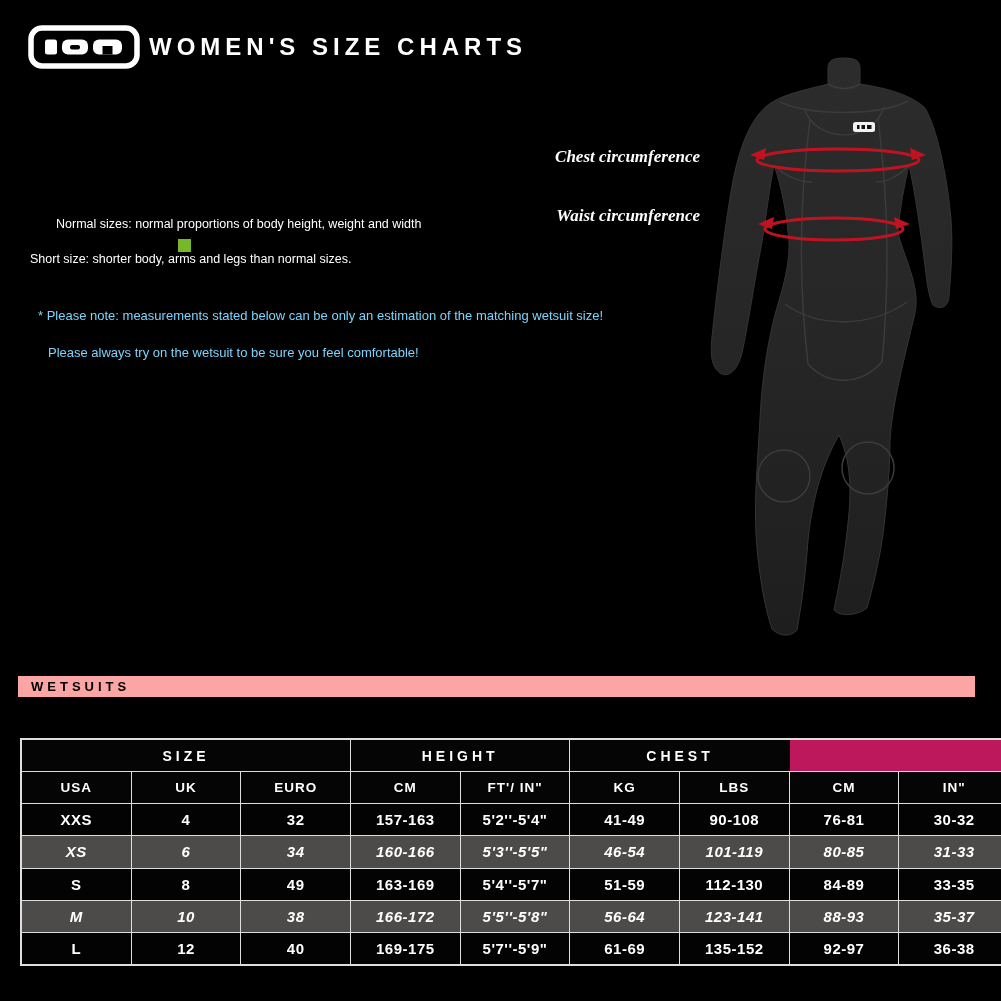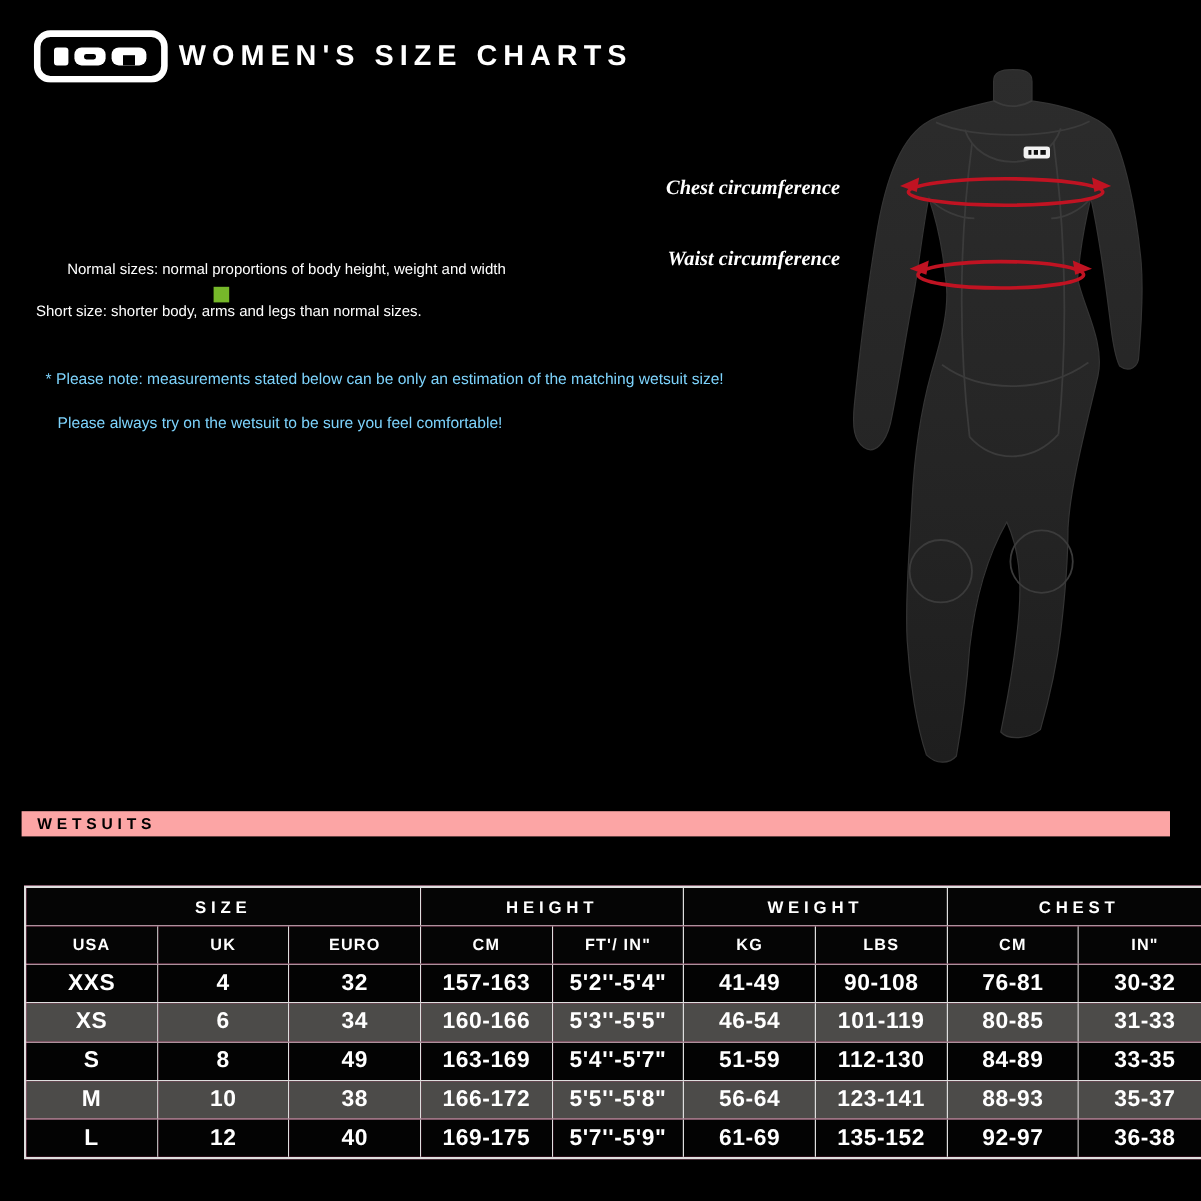--- a/index.html
+++ b/index.html
@@ -66,23 +66,23 @@
   .t-row { display: grid; grid-template-columns: repeat(9, 1fr); }
   .t-row:not(:last-child) { border-bottom: 1px solid #dedede; }
   .t-cell {
     display: flex; align-items: center; justify-content: center;
     color: #fff; font-weight: 700; box-sizing: border-box;
     overflow: hidden; white-space: nowrap;
   }
   .t-cell:not(:last-child) { border-right: 1px solid #dedede; }
   .t-head-row .t-cell { height: 31px; font-size: 14px; letter-spacing: 4px; background: #050505; }
   .t-sub-row .t-cell  { height: 31px; font-size: 13.5px; letter-spacing: 1px; background: #050505; }
-  .t-data-row .t-cell { height: 31.3px; font-size: 19px; letter-spacing: 0.5px; }
+  .t-data-row .t-cell { height: 31.3px; font-size: 15px; letter-spacing: 0.5px; }
   .t-data-row.dark .t-cell { background: #030303; }
-  .t-data-row.gray .t-cell { background: #4c4b49; }
+  .t-data-row.gray .t-cell { background: #4c4b49; font-style: italic; }
 </style>
 </head>
 <body>
 
 <div class="canvas">
 
   <div class="logo">
     <svg viewBox="0 0 112 44" width="112" height="44">
       <rect x="3" y="3" width="106" height="38" rx="11" fill="none" stroke="#ffffff" stroke-width="5.5"></rect>
       <rect x="17" y="14.5" width="12" height="15" rx="2.5" fill="#ffffff"></rect>
@@ -192,21 +192,20 @@
   </div>
 
   <div class="section-bar" style="background: #fca5a5;">
     <span class="section-bar-label">WETSUITS</span>
   </div>
 
   <div class="size-table" id="size-table">
       <div class="t-row t-head-row">
         <div class="t-cell t-group-cell" style="grid-column: span 3;">SIZE</div>
         <div class="t-cell t-group-cell" style="grid-column: span 2; text-align: right;">HEIGHT</div>
-        <div class="t-cell t-group-cell" style="grid-column: span 2;">WEIGHT</div>
         <div class="t-cell t-group-cell" style="grid-column: span 2;">CHEST</div>
       </div>
       <div class="t-row t-sub-row">
         <div class="t-cell t-col-cell">USA</div>
         <div class="t-cell t-col-cell">UK</div>
         <div class="t-cell t-col-cell">EURO</div>
         <div class="t-cell t-col-cell">CM</div>
         <div class="t-cell t-col-cell">FT'/ IN"</div>
         <div class="t-cell t-col-cell">KG</div>
         <div class="t-cell t-col-cell">LBS</div>

